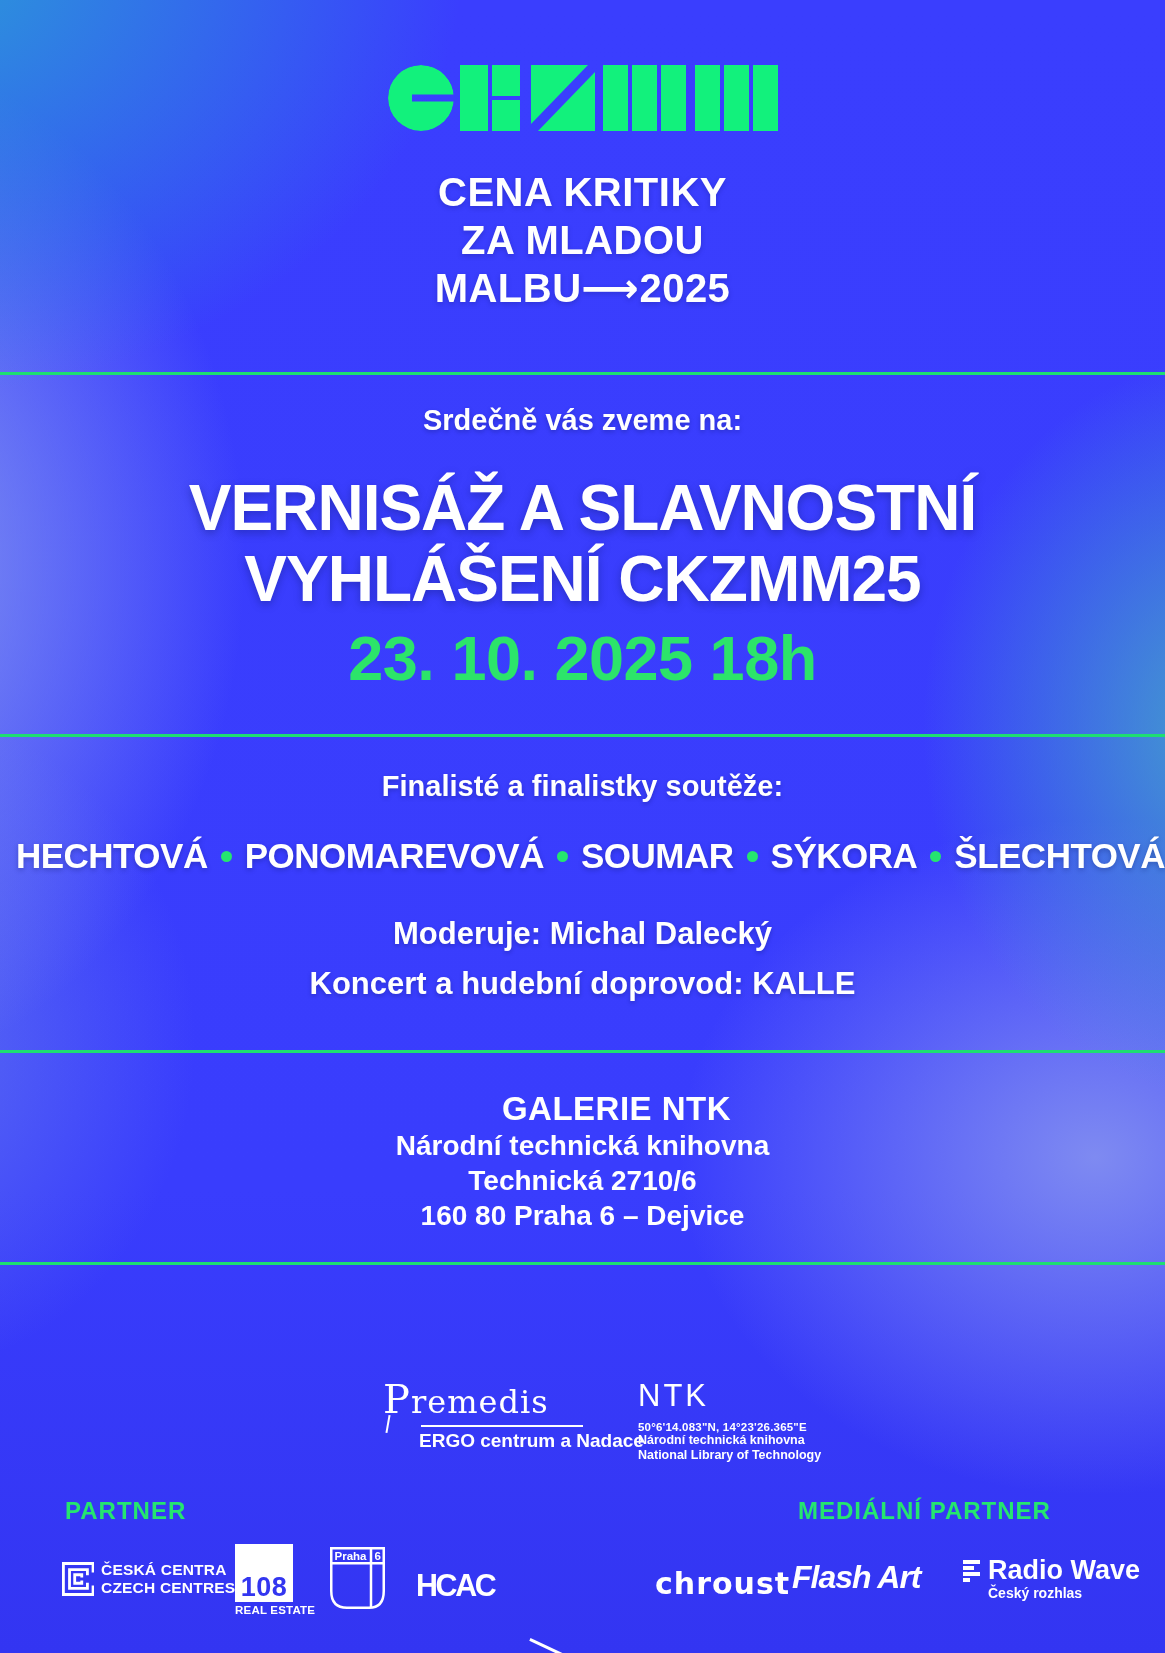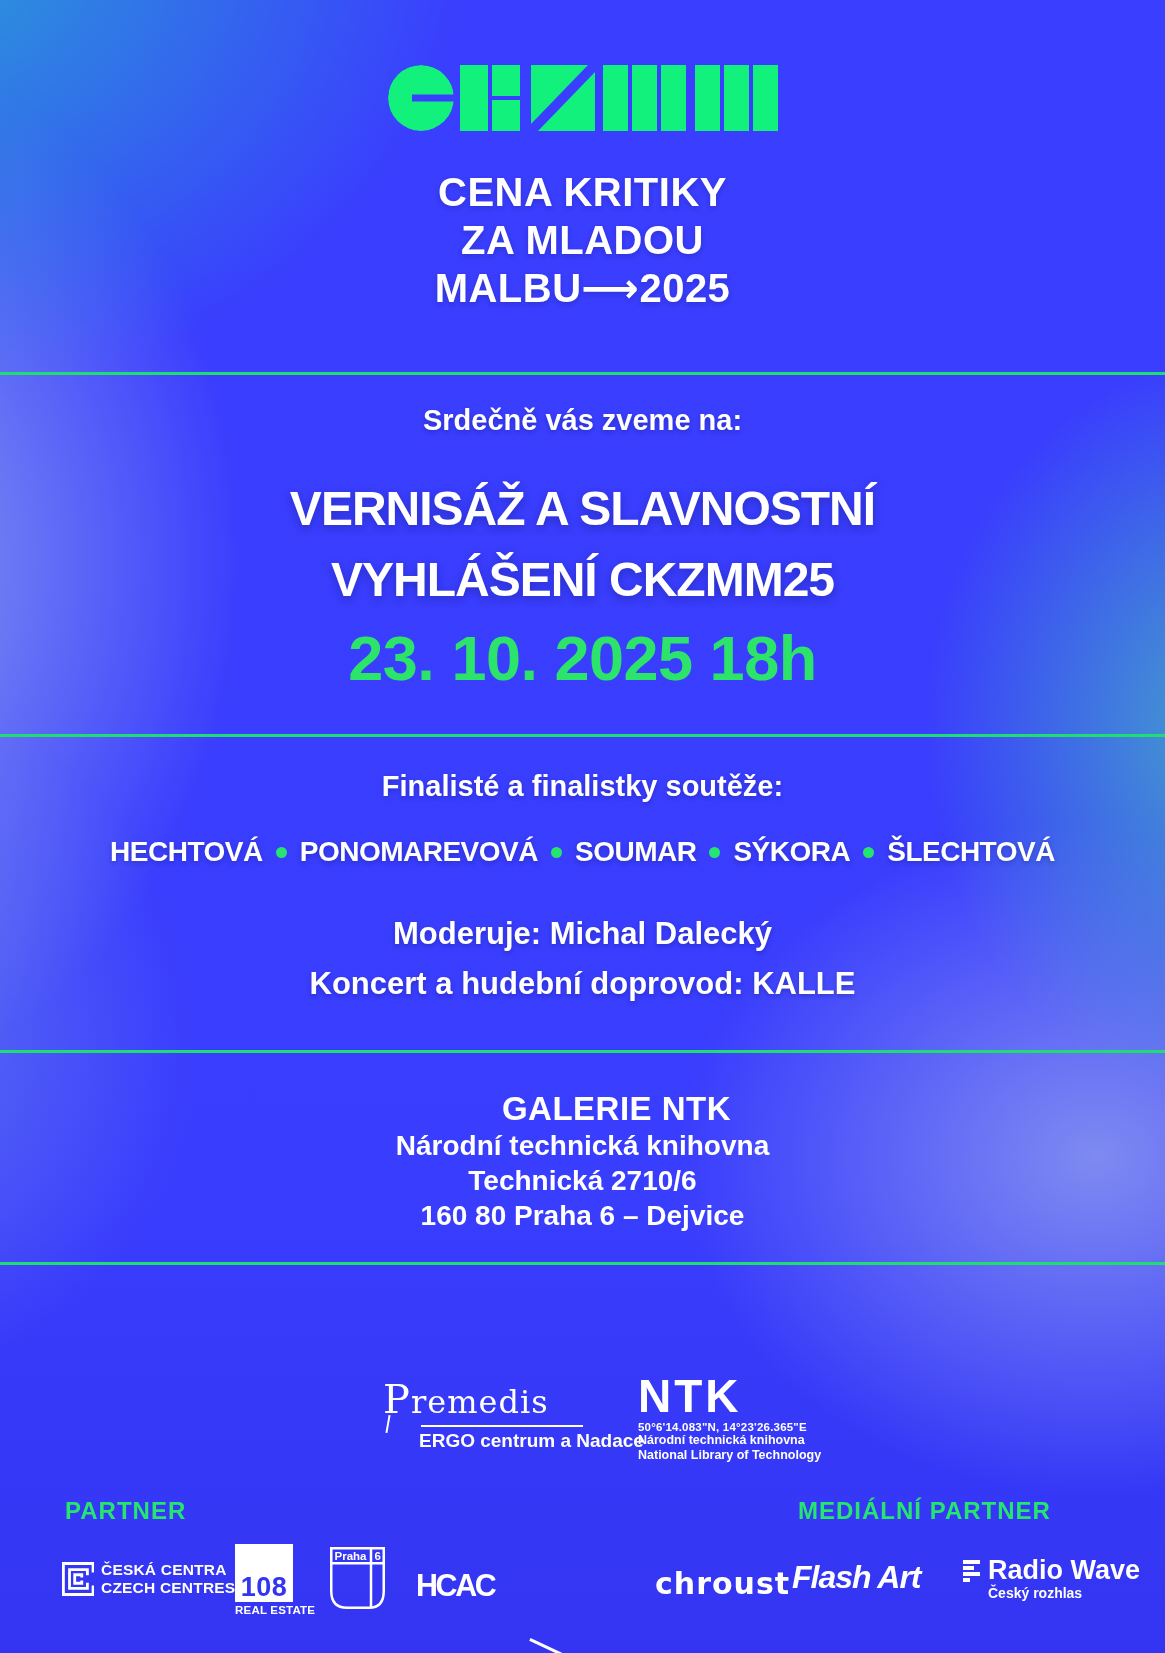--- a/index.html
+++ b/index.html
@@ -16,40 +16,40 @@
       radial-gradient(520px 560px at -10% 63%, rgba(120,150,232,0.55), rgba(120,150,232,0) 60%),
       radial-gradient(520px 620px at 106% 44%, rgba(70,176,196,0.88), rgba(70,176,196,0) 60%),
       radial-gradient(640px 520px at 94% 70%, rgba(146,160,238,0.78), rgba(146,160,238,0) 65%),
       linear-gradient(180deg,#3a3efe 0%,#393dfd 72%,#3335f2 100%);
   }
   .abs{position:absolute;}
   .ctr{left:0;width:100%;text-align:center;}
   .divider{position:absolute;left:0;width:100%;height:3px;background:#1ede71;}
   .title{font-size:40px;line-height:48px;font-weight:bold;letter-spacing:0.5px;text-shadow:0 2px 5px rgba(10,20,90,.25);}
   .intro{font-size:29px;font-weight:bold;text-shadow:0 2px 4px rgba(10,20,90,.3);}
-  .headline{font-size:48px;line-height:71px;font-weight:bold;letter-spacing:-1px;text-shadow:0 3px 8px rgba(10,20,90,.35);}
+  .headline{font-size:64px;line-height:71px;font-weight:bold;letter-spacing:-1px;text-shadow:0 3px 8px rgba(10,20,90,.35);}
   .date{font-size:63px;font-weight:bold;color:#2ce46a;letter-spacing:-0.5px;}
   .fin-label{font-size:29px;font-weight:bold;text-shadow:0 2px 4px rgba(10,20,90,.3);}
-  .fin-row{display:flex;justify-content:center;align-items:center;gap:13px;font-size:28px;font-weight:bold;letter-spacing:-0.5px;text-shadow:0 2px 5px rgba(10,20,90,.3);}
+  .fin-row{display:flex;justify-content:flex-end;align-items:center;gap:13px;font-size:35px;font-weight:bold;letter-spacing:-0.5px;text-shadow:0 2px 5px rgba(10,20,90,.3);}
   .dot{width:11px;height:11px;border-radius:50%;background:#25e56f;flex:0 0 auto;}
   .mod{font-size:31px;font-weight:bold;text-shadow:0 2px 4px rgba(10,20,90,.3);}
   .venue-name{font-size:33px;font-weight:bold;letter-spacing:0.5px;}
   .venue-line{font-size:28px;line-height:35px;font-weight:bold;}
   .plabel{font-size:25px;font-weight:bold;color:#25e56f;letter-spacing:1px;}
   .plabel-sm{font-size:24px;font-weight:bold;color:#25e56f;letter-spacing:1px;}
   
   .premedis{left:383px;top:1383px;width:210px;}
   .premedis .script{font-family:"DejaVu Serif","Liberation Serif",serif;font-size:32px;letter-spacing:1px;}
   .premedis .p-init{display:inline-block;position:relative;font-size:40px;line-height:28px;}
   .premedis .p-init::after{content:'';position:absolute;left:4px;top:30px;width:2px;height:18px;background:#fff;transform:rotate(10deg);}
   .premedis .uline{margin:4px 0 3px 38px;width:162px;height:2px;background:#fff;}
   .premedis .ergo{margin-left:36px;font-size:19px;font-weight:bold;white-space:nowrap;}
   
   .ntk{left:638px;top:1372px;}
-  .ntk .big{font-size:46px;font-weight:bold;letter-spacing:3px;line-height:48px;}
+  .ntk .big{font-size:31px;font-weight:normal;letter-spacing:3px;line-height:48px;}
   .ntk .coords{font-size:11.5px;font-weight:bold;letter-spacing:0.2px;margin-top:1px;}
   .ntk .sub{font-size:12.5px;font-weight:bold;line-height:15px;}
   
   .ceska{left:62px;top:1561px;display:flex;align-items:center;gap:7px;}
   .ceska .txt{font-size:15.5px;font-weight:bold;line-height:18px;letter-spacing:0.2px;}
   .r108{left:235px;top:1544px;width:48px;text-align:center;}
   .r108 .sq{width:58px;height:58px;background:#ffffff;display:flex;align-items:flex-end;justify-content:center;}
   .r108 .num{color:#3336f0;font-size:27px;font-weight:bold;letter-spacing:0.5px;line-height:30px;}
   .r108 .sub{color:#fff;font-size:11.5px;font-weight:bold;letter-spacing:0.2px;margin-top:2px;white-space:nowrap;}
   .praha{left:330px;top:1547px;}

